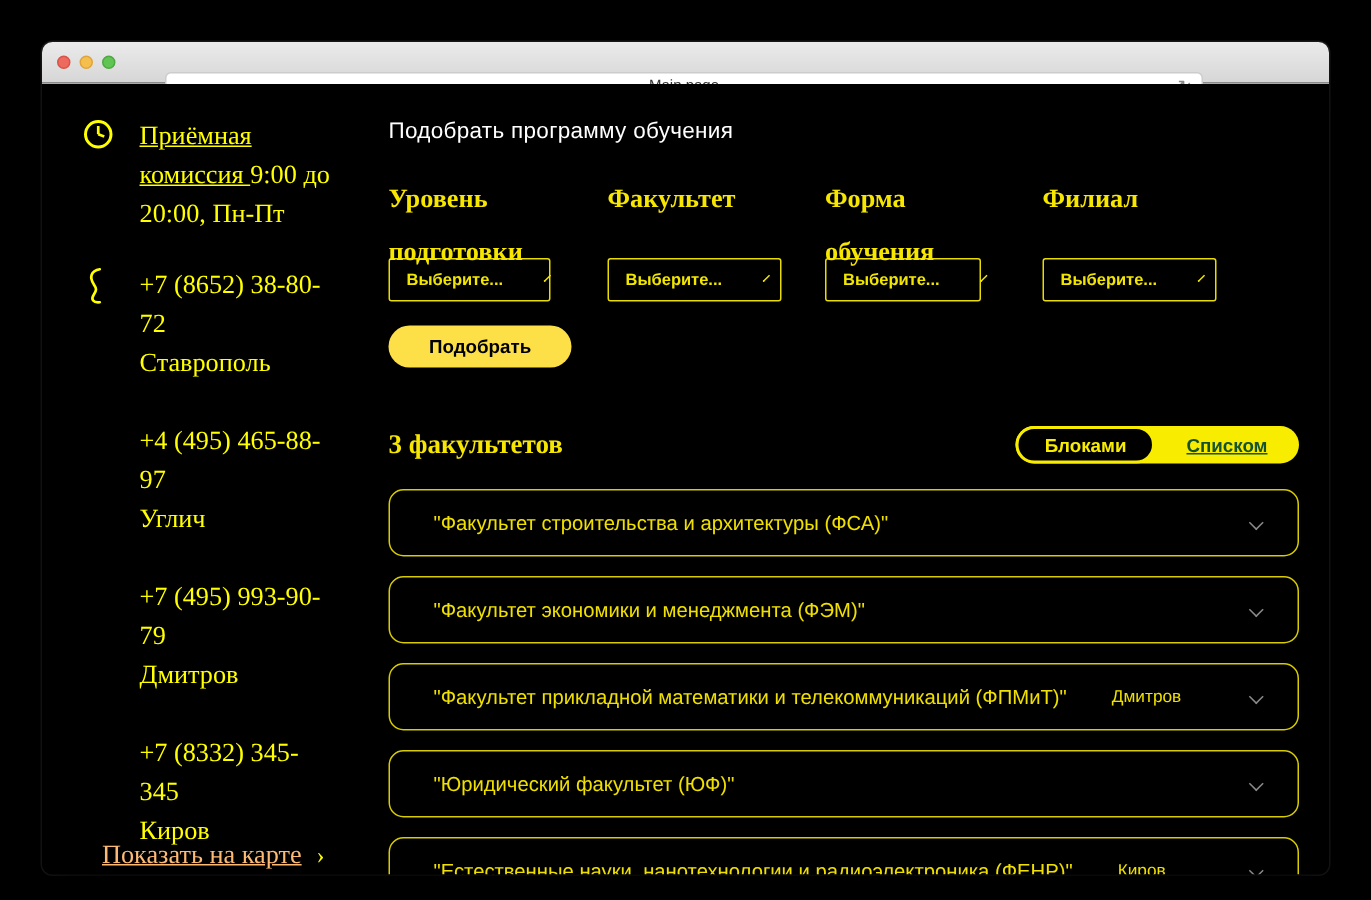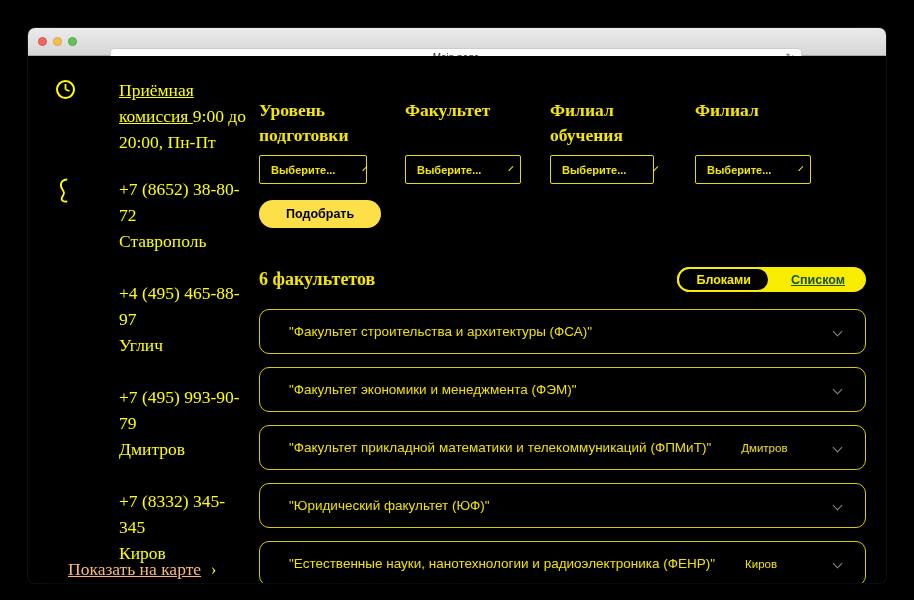--- a/index.html
+++ b/index.html
@@ -27,40 +27,40 @@
             line-height:17px; cursor:default; }
 
   
   .page { position:relative; height:527px; background:#000; display:flex;
           overflow:hidden; }
 
   
   .sidebar { width:231px; flex-shrink:0; position:relative;
              font-family:"Liberation Serif", serif; color:#ffff00;
              padding:21px 0 0 27px; }
-  .sb-block { display:flex; margin-bottom:16px;gap:26px; }
+  .sb-block { display:flex; margin-bottom:16px; }
   .sb-icon { width:38px; flex-shrink:0; padding-top:2px; }
   .sb-text { width:130px; font-size:17.5px; line-height:26px; }
   .sb-link { color:#ffff00; text-decoration:underline; cursor:pointer; }
   .phones { padding-top:5px; }
   .phone-entry { margin-bottom:26px; }
   .phone-city { }
   .map-link { position:absolute; left:40px; top:503px; font-size:17.5px;
               color:#ffff00; }
   .map-link a { color:#fdba74; text-decoration:underline; cursor:pointer; }
   .map-arrow { margin-left:10px; text-decoration:none; font-size:16px; }
 
   
   .main { flex:1; padding:23px 20px 0 0; }
   .h1 { color:#ffffff; font-size:15px; font-weight:500; letter-spacing:.2px; }
 
   .filters { display:grid; grid-template-columns:146px 145px 145px 1fr;
              margin-top:19px; }
   .f-label { color:#f6e600; font-family:"Liberation Serif", serif;
-             font-weight:700; font-size:17.5px; line-height:25px;
+             font-weight:700; font-size:17.5px; line-height:35px;
              height:57px; width:130px; }
   .select { width:108px; height:29px; border:1px solid #e8dc00; border-radius:2px;
             background:#000; color:#f2e600; font-size:11px; font-weight:700;
             display:flex; align-items:center; justify-content:space-between;
             padding:0 11px; cursor:pointer;gap:28px; }
   .chev { width:6px; height:6px; border-right:1.6px solid #f2e600;
           border-bottom:1.6px solid #f2e600; transform:rotate(45deg) translateY(-2px); }
   .btn { margin-top:16px; display:inline-block; background:#fde047; color:#000;
          border:none; border-radius:14px; padding:7px 27px; font-size:12.5px;
          font-weight:600; font-family:"Liberation Sans", sans-serif; cursor:pointer; }
@@ -150,56 +150,57 @@
         </div>
       </div>
 
       <div class="map-link">
         <a>Показать на карте</a><span class="map-arrow">›</span>
       </div>
     </aside>
 
     <main class="main">
 
+      <div class="h1">Подобрать программу обучения</div>
 
       <div class="filters">
         <div>
           <div class="f-label">Уровень подготовки</div>
           <div class="select">
             <span>Выберите...</span>
             <span class="chev"></span>
           </div>
         </div>
         <div>
           <div class="f-label">Факультет</div>
           <div class="select" style="width:116px;">
             <span>Выберите...</span>
             <span class="chev"></span>
           </div>
         </div>
         <div>
-          <div class="f-label">Филиал обучения</div>
+          <div class="f-label">Форма обучения</div>
           <div class="select" style="width:104px;">
             <span>Выберите...</span>
             <span class="chev"></span>
           </div>
         </div>
         <div>
           <div class="f-label">Филиал</div>
           <div class="select" style="width:116px;">
             <span>Выберите...</span>
             <span class="chev"></span>
           </div>
         </div>
       </div>
 
       <button class="btn">Подобрать</button>
 
       <div class="results-head">
-        <div class="count">6 факультетов</div>
+        <div class="count">3 факультетов</div>
         <div class="toggle">
           <span class="seg-blocks">Блоками</span>
           <span class="seg-list">Списком</span>
         </div>
       </div>
 
       <div class="rows">
         <div class="frow">
           <span class="frow-title">"Факультет строительства и архитектуры (ФСА)"</span>
           <span class="frow-city"></span>

